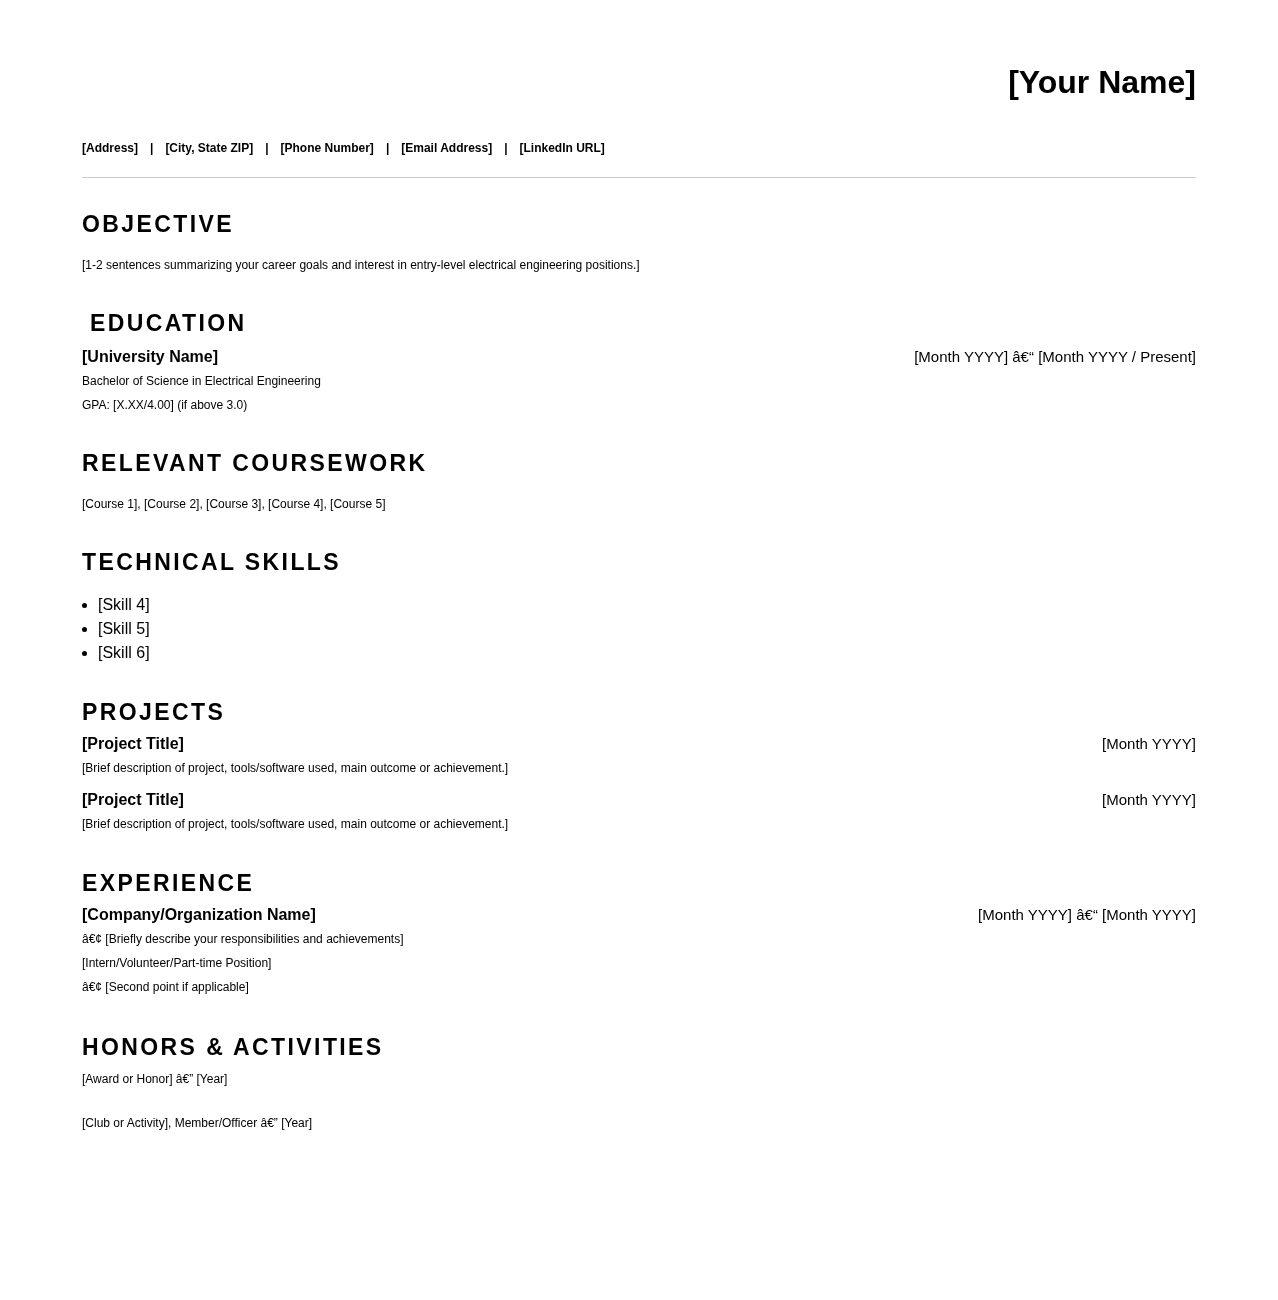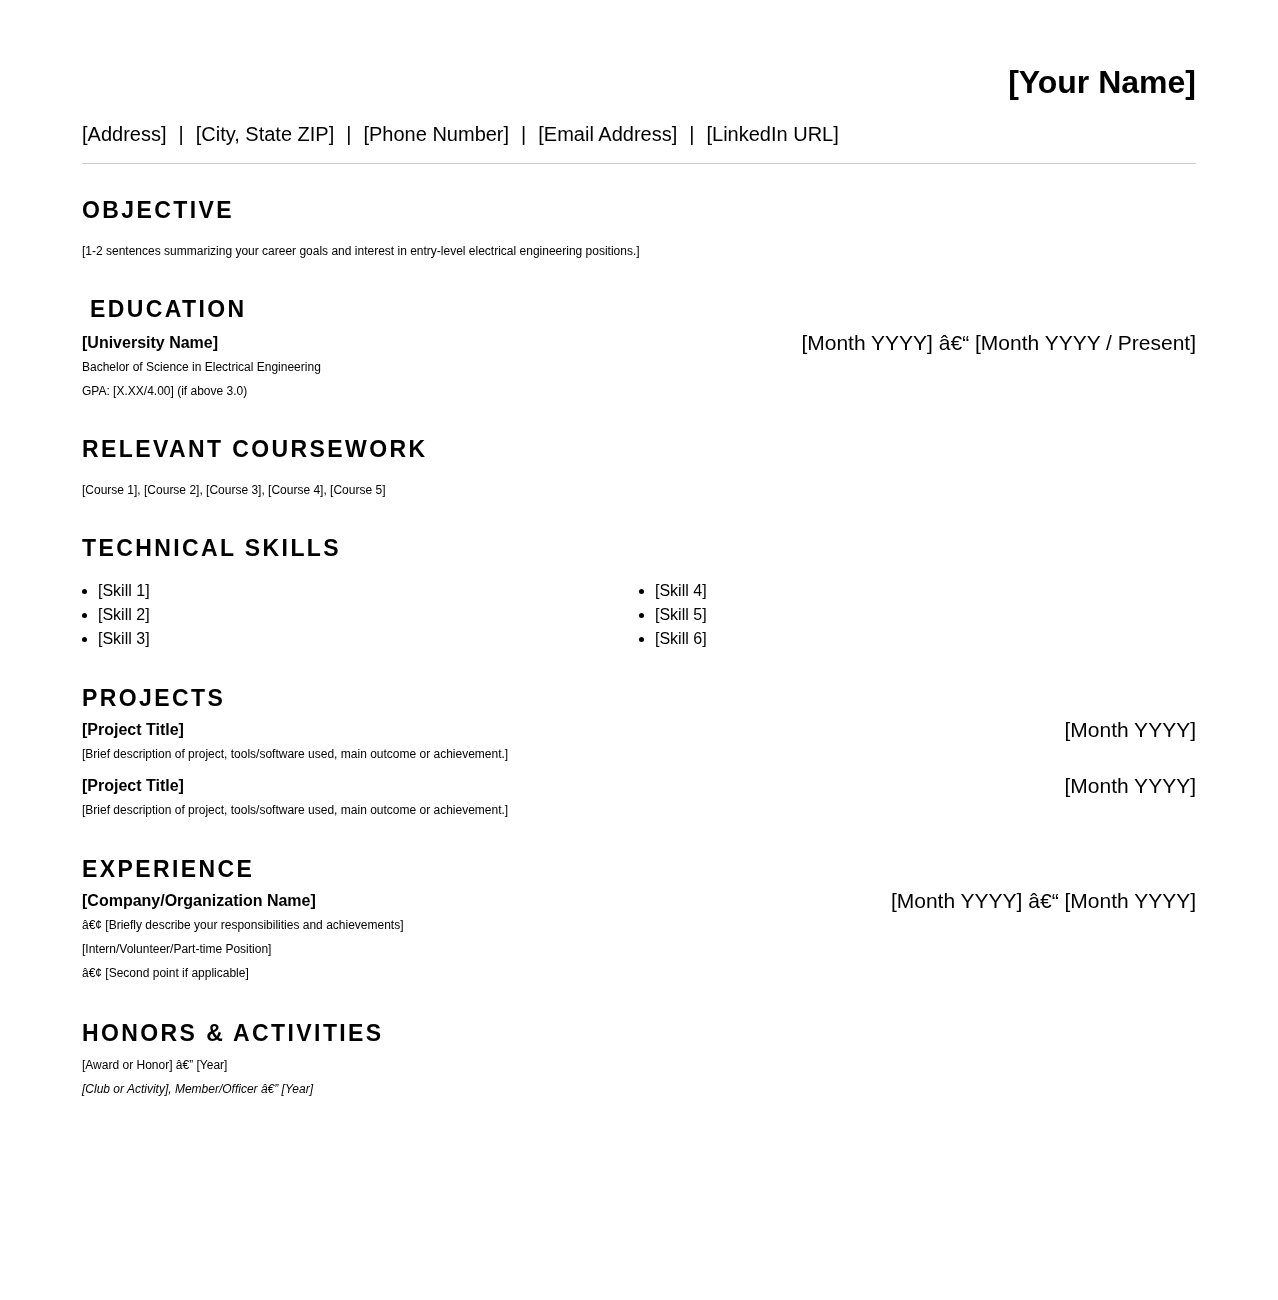--- a/index.html
+++ b/index.html
@@ -18,25 +18,26 @@
       width: 1114px;
     }
     .name {
       font-size: 32px;
       font-weight: bold;
       line-height: 40px;
       height: 40px;
       text-align: right;
     }
     .contact {
-      margin-top: 22px;
-      font-size: 20px;
+      margin-top: 36px;
+      font-size: 12px;
       line-height: 20px;
       display: flex;
       white-space: pre;
+      font-weight: bold;
     }
     .contact .sep { padding: 0 12px; }
     .rule {
       margin-top: 19px;
       border: 0;
       border-top: 1px solid #cccccc;
       height: 0;
     }
     .section-title {
       font-size: 23px;
@@ -45,21 +46,21 @@
       line-height: 20px;
     }
     .body-text { font-size: 12px; line-height: 24px; }
     .row {
       display: flex;
       justify-content: space-between;
       font-size: 16px;
       line-height: 24px;
     }
     .bold { font-weight: bold; }
-    .date { font-size: 21px; margin-left: 14px; }
+    .date { font-size: 15px; margin-left: 14px; }
     .skills {
       display: flex;
       margin-top: 21px;
     }
     .skills ul {
       list-style: none;
       width: 569px;
     }
     .skills li {
       font-size: 16px;
@@ -113,25 +114,20 @@
 
   <div>
     <div class="section-title" style="margin-top:36px;">RELEVANT COURSEWORK</div>
     <div class="body-text" style="margin-top:19px;">[Course 1], [Course 2], [Course 3], [Course 4], [Course 5]</div>
   </div>
 
   <div>
     <div class="section-title" style="margin-top:36px;">TECHNICAL SKILLS</div>
     <div class="skills">
       <ul>
-        <li><span class="bullet"></span><span>[Skill 1]</span></li>
-        <li><span class="bullet"></span><span>[Skill 2]</span></li>
-        <li><span class="bullet"></span><span>[Skill 3]</span></li>
-      </ul>
-      <ul>
         <li><span class="bullet"></span><span>[Skill 4]</span></li>
         <li><span class="bullet"></span><span>[Skill 5]</span></li>
         <li><span class="bullet"></span><span>[Skill 6]</span></li>
       </ul>
     </div>
   </div>
 
   <div>
     <div class="section-title" style="margin-top:37px;">PROJECTS</div>
     <div style="margin-top:10px;">
@@ -157,16 +153,16 @@
       <span class="date">[Month YYYY] â€“ [Month YYYY]</span>
     </div>
     <div class="body-text">â€¢ [Briefly describe your responsibilities and achievements]</div>
     <div class="body-text">[Intern/Volunteer/Part-time Position]</div>
     <div class="body-text">â€¢ [Second point if applicable]</div>
   </div>
 
   <div>
     <div class="section-title" style="margin-top:38px;">HONORS &amp; ACTIVITIES</div>
     <div class="body-text" style="margin-top:10px;">[Award or Honor] â€” [Year]</div>
-    <div class="body-text" style="margin-top:0;font-style:italic;">[Club or Activity], Member/Officer â€” [Year]</div>
+    <div class="body-text" style="margin-top:20px;">[Club or Activity], Member/Officer â€” [Year]</div>
   </div>
 
 </div>
 
 </body></html>

